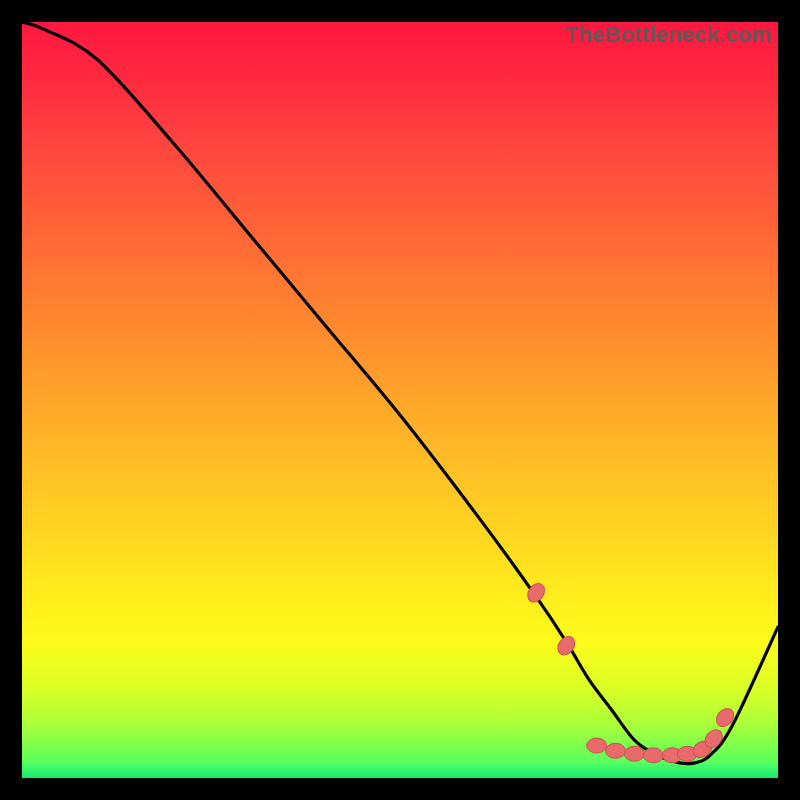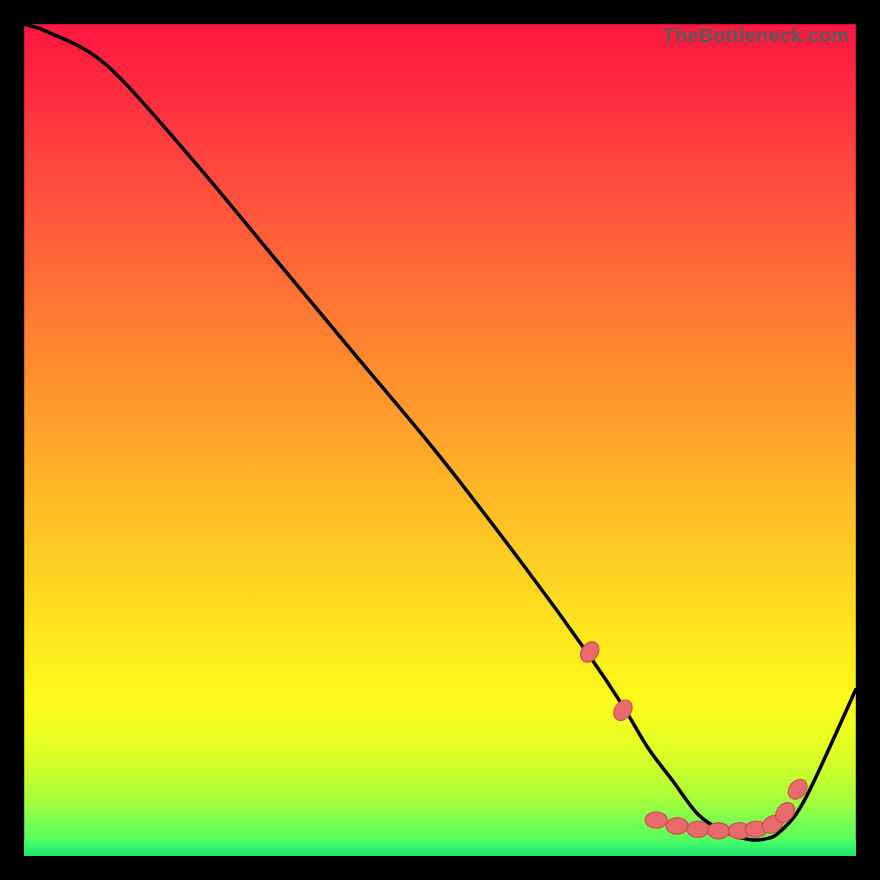--- a/index.html
+++ b/index.html
@@ -32,21 +32,21 @@
     position: absolute;
     left: 0; right: 0;
     height: 14px;
     bottom: 0;
     background: linear-gradient(to bottom, #4bff6a, #18e86b);
   }
   .watermark {
     position: absolute;
     top: 0; right: 6px;
     font-family: Arial, Helvetica, sans-serif;
-    font-size: 18px;
+    font-size: 22px;
     font-weight: bold;
     color: #5a5a5a;
     letter-spacing: 0.2px;
     user-select: none;
   }
   svg.curve {
     position: absolute;
     left: 0; top: 0;
     width: 756px; height: 756px;
     overflow: visible;

